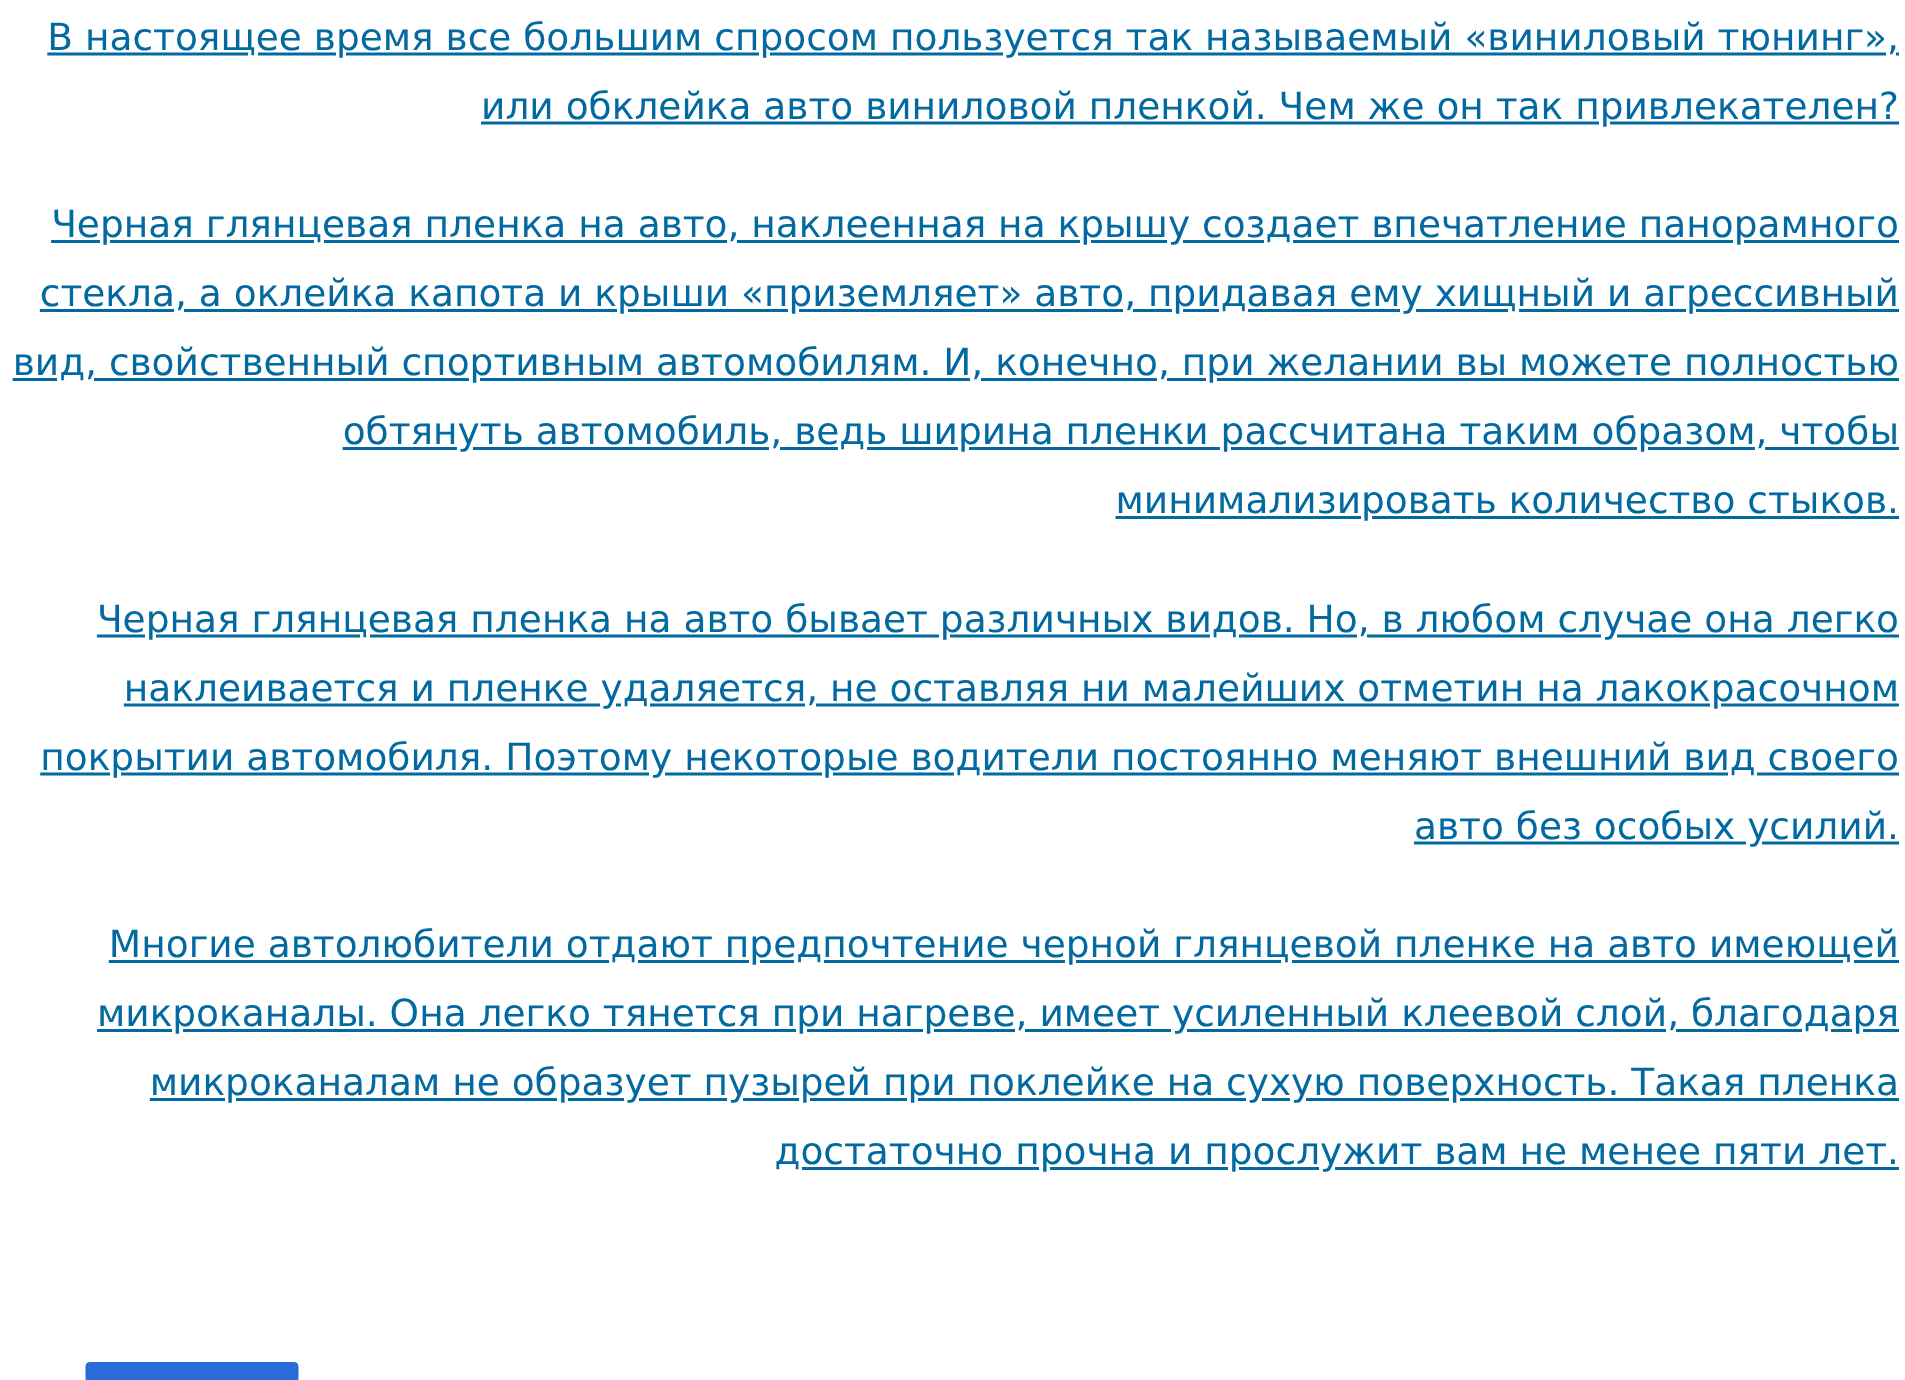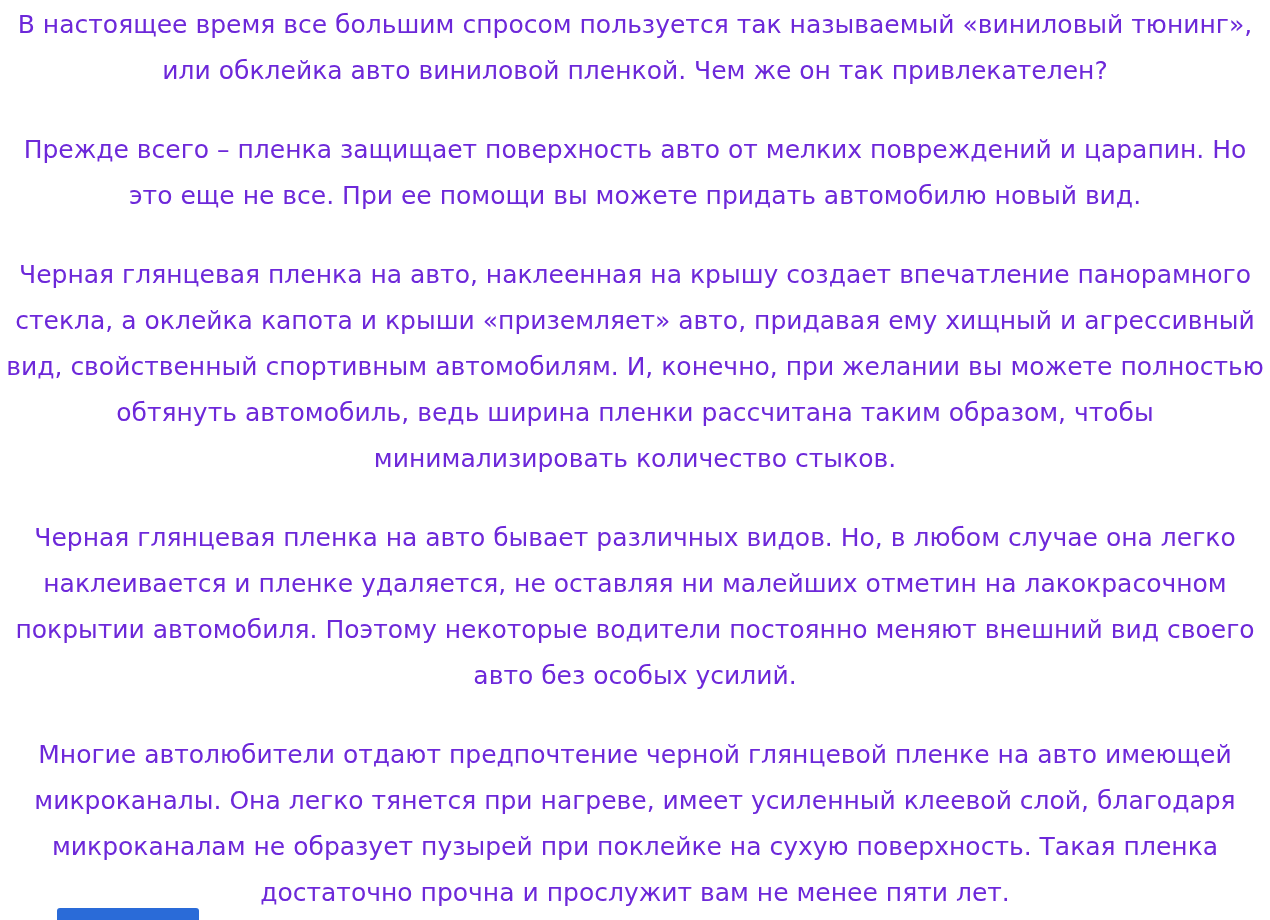--- a/index.html
+++ b/index.html
@@ -20,41 +20,41 @@
     left: 0;
     width: 1266px;
     padding: 2px 0 0 4px;
     box-sizing: border-box;
   }
   .article p {
     margin: 0 0 33px 0;
     font-size: 25px;
     line-height: 46px;
     font-weight: 400;
-    color: #6d28d9;
+    color: #0369a1;
     letter-spacing: 0px;
     word-spacing: 0px;
-    text-align: center;
+    text-align: right;
+    text-decoration: underline;
   }
   .article p:last-child {
     margin-bottom: 0;
   }
   .partial-button {
     position: absolute;
     left: 57px;
     top: 908px;
     width: 142px;
     height: 12px;
     border-radius: 3px 3px 0 0;
   }
 </style>
 </head>
 <body style="background: rgb(255, 255, 255);">
 
 <div class="article">
   <p>В настоящее время все большим спросом пользуется так называемый «виниловый тюнинг», или обклейка авто виниловой пленкой. Чем же он так привлекателен?</p>
-  <p>Прежде всего – пленка защищает поверхность авто от мелких повреждений и царапин. Но это еще не все. При ее помощи вы можете придать автомобилю новый вид.</p>
   <p>Черная глянцевая пленка на авто, наклеенная на крышу создает впечатление панорамного стекла, а оклейка капота и крыши «приземляет» авто, придавая ему хищный и агрессивный вид, свойственный спортивным автомобилям. И, конечно, при желании вы можете полностью обтянуть автомобиль, ведь ширина пленки рассчитана таким образом, чтобы минимализировать количество стыков.</p>
   <p>Черная глянцевая пленка на авто бывает различных видов. Но, в любом случае она легко наклеивается и пленке удаляется, не оставляя ни малейших отметин на лакокрасочном покрытии автомобиля. Поэтому некоторые водители постоянно меняют внешний вид своего авто без особых усилий.</p>
   <p>Многие автолюбители отдают предпочтение черной глянцевой пленке на авто имеющей микроканалы. Она легко тянется при нагреве, имеет усиленный клеевой слой, благодаря микроканалам не образует пузырей при поклейке на сухую поверхность. Такая пленка достаточно прочна и прослужит вам не менее пяти лет.</p>
 </div>
 
 <div class="partial-button" style="background: rgb(42, 107, 216);"></div>
 
 </body></html>

